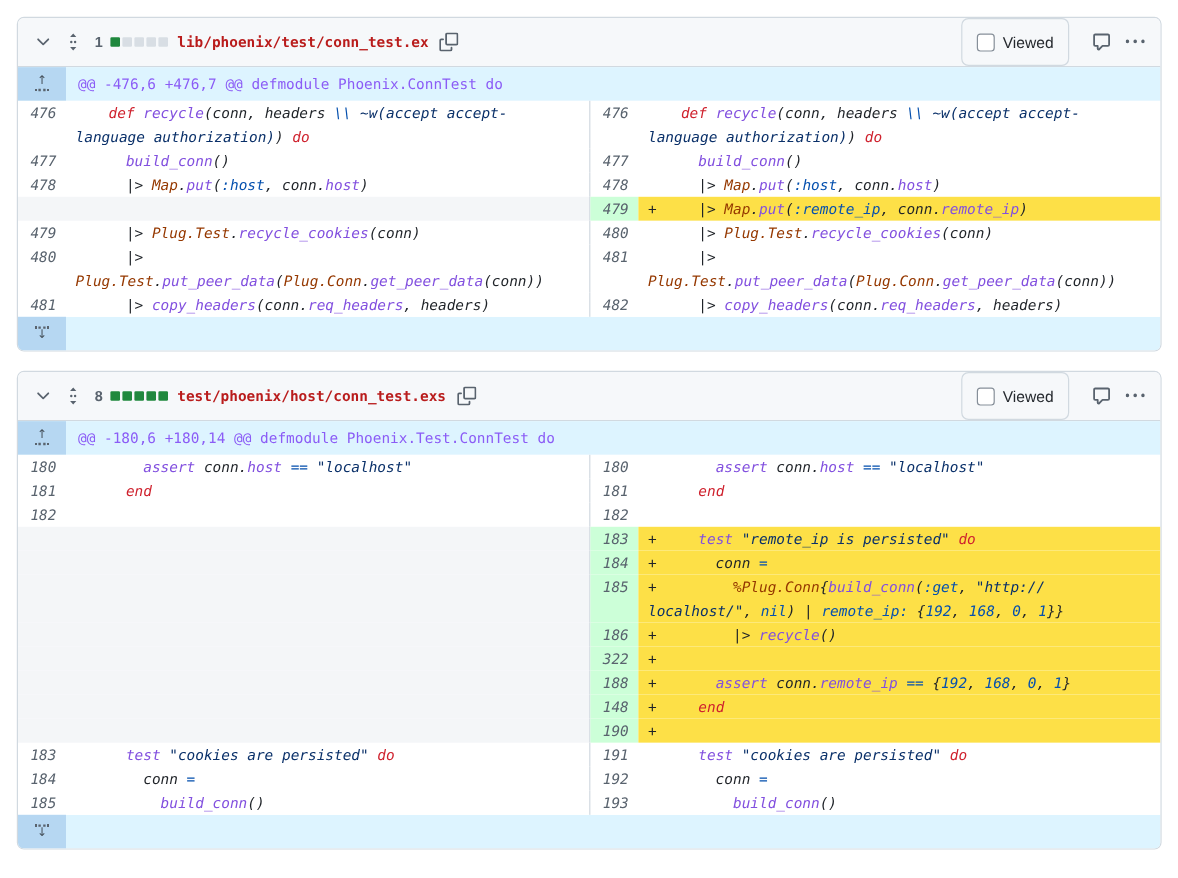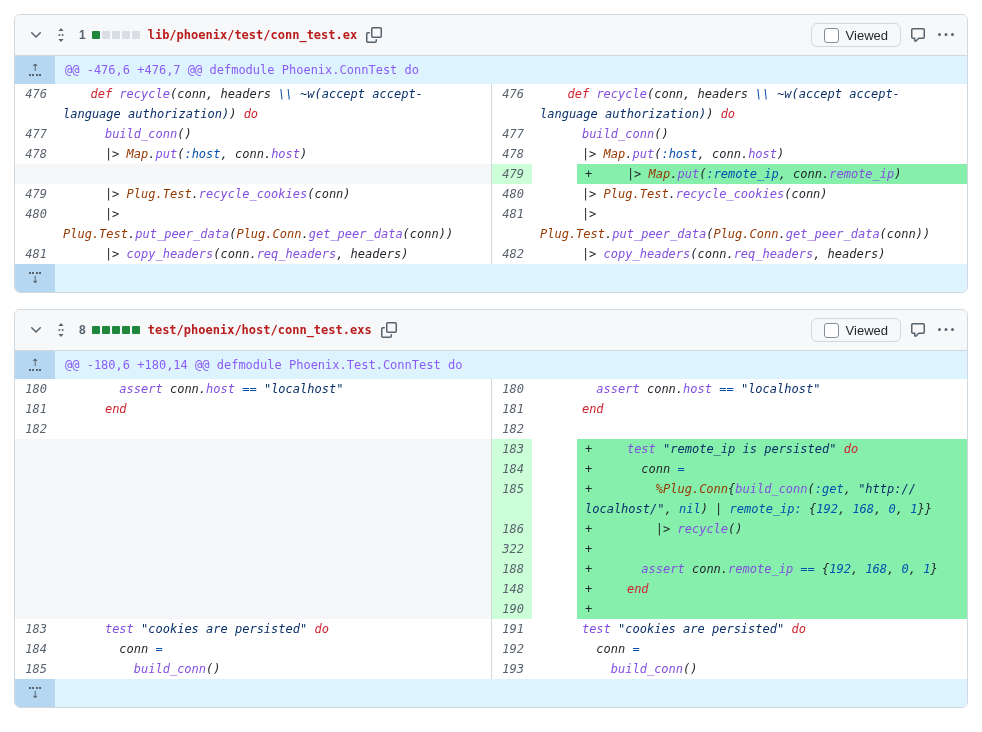--- a/index.html
+++ b/index.html
@@ -14,38 +14,38 @@
             justify-content:center;color:#59636e;cursor:pointer;border-radius:6px;}
   .drag{color:#59636e;display:flex;align-items:center;padding:0 2px;margin-left:4px;cursor:grab;}
   .count{font-size:12px;font-weight:700;color:#59636e;margin:0 4px 0 8px;}
   .diffstat{display:inline-flex;align-items:center;margin-right:8px;}
   .sq{width:8px;height:8px;border-radius:1px;margin-left:2px;display:inline-block;}
   .sq.g{background:#1f883d;}
   .sq.n{background:#d8dee4;}
   .path{font-family:"DejaVu Sans Mono",monospace;font-size:12px;font-weight:700;color:#b91c1c;margin-right:4px;}
   .copy-btn{margin-left:2px;}
   .spacer{flex:1;}
-  .viewed{display:inline-flex;align-items:center;gap:7px;height:24px;padding:0 12px;
+  .viewed{display:inline-flex;align-items:center;gap:7px;height:40px;padding:0 12px;
           background:#f6f8fa;border:1px solid #d1d9e0;border-radius:6px;cursor:pointer;
-          font-family:"Liberation Sans",sans-serif;font-size:13px;color:#25292e;margin-right:0;}
+          font-family:"Liberation Sans",sans-serif;font-size:13px;color:#25292e;margin-right:10px;}
   .cb{width:13px;height:13px;border:1px solid #868f99;border-radius:3px;background:#fff;display:inline-block;}
   .hdr-right .icon-btn{margin-left:6px;}
   
   .diff-row{display:flex;align-items:stretch;}
   .side{width:50%;box-sizing:border-box;display:flex;background:#fff;font-style:italic;}
   .side.right{border-left:1px solid #d1d9e0;}
   .num{width:40px;flex:none;box-sizing:border-box;text-align:right;padding-right:8px;
        font-family:"DejaVu Sans Mono",monospace;font-size:12px;line-height:20px;
        color:#59636e;cursor:pointer;user-select:none;}
   .code{flex:1;min-width:0;box-sizing:border-box;padding-left:8px;min-height:20px;
         font-family:"DejaVu Sans Mono",monospace;font-size:12px;line-height:20px;
         white-space:pre-wrap;word-break:normal;overflow:hidden;}
   .sign{display:inline-block;width:13px;color:#1f2328;}
   .t-a .num{background:#ccffd8;}
-  .t-a .code{background:#86efac;margin-left:45px;}
+  .t-a .code{background:#fde047;}
   .t-e .num,.t-e .code{background:#f4f6f8;cursor:default;}
   
   .s-pl{color:#1f2328;}
   .s-k{color:#cf222e;}
   .s-fn{color:#8250df;}
   .s-cn{color:#953800;}
   .s-sym{color:#0550ae;}
   .s-str{color:#0a3069;}
   
   .hunk-row{display:flex;min-height:28px;background:#ddf4ff;}

